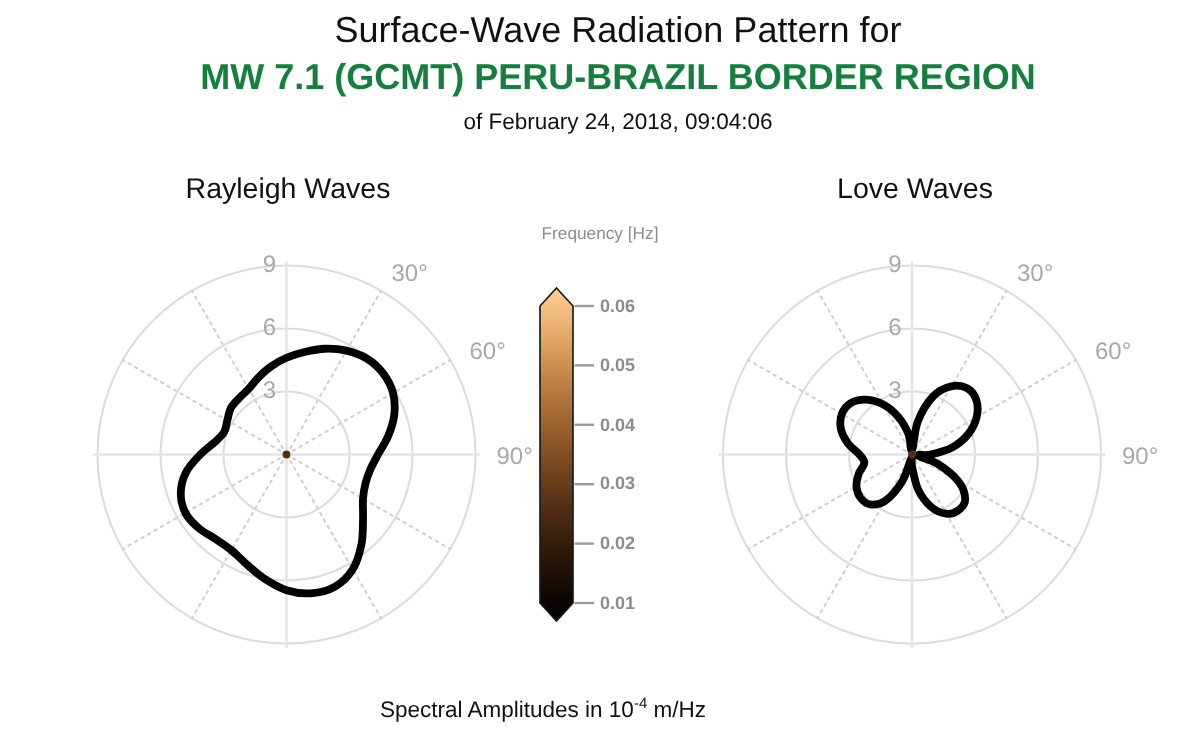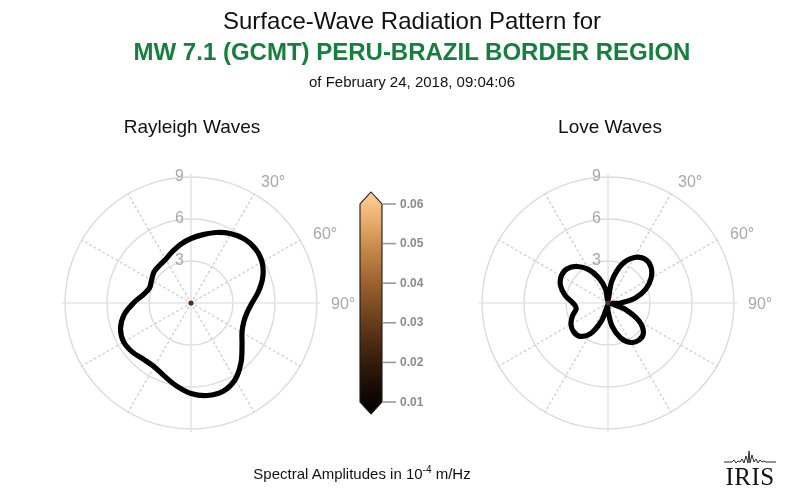--- a/index.html
+++ b/index.html
@@ -113,20 +113,21 @@
         <text x="-7" y="-80" text-anchor="end" font-size="16" fill="#a8a8a8" font-family="Liberation Sans, sans-serif">6</text>
         <text x="-7" y="-122" text-anchor="end" font-size="16" fill="#a8a8a8" font-family="Liberation Sans, sans-serif">9</text>
         <text x="70" y="-116" text-anchor="start" font-size="16" fill="#a8a8a8" font-family="Liberation Sans, sans-serif">30°</text>
         <text x="122" y="-64" text-anchor="start" font-size="16" fill="#a8a8a8" font-family="Liberation Sans, sans-serif">60°</text>
         <text x="140" y="6" text-anchor="start" font-size="16" fill="#a8a8a8" font-family="Liberation Sans, sans-serif">90°</text>
       </g>
     </svg>
   </div>
 
   <div class="cbar-wrap" style="left:330px;top:150px;width:140px;height:270px;">
+    <div class="cbar-title" style="left:0;top:0;width:140px;">Frequency [Hz]</div>
 
     <svg width="140" height="250" style="position:absolute;left:0;top:28px;">
       <defs>
         <linearGradient id="cbgrad" x1="0" y1="1" x2="0" y2="0">
           <stop offset="0.00" stop-color="#000000"></stop>
           <stop offset="0.10" stop-color="#140a04"></stop>
           <stop offset="0.22" stop-color="#321a0b"></stop>
           <stop offset="0.35" stop-color="#553016"></stop>
           <stop offset="0.48" stop-color="#7b4a22"></stop>
           <stop offset="0.60" stop-color="#9e6430"></stop>
@@ -156,22 +157,14 @@
     <div class="cbar-tick-label" style="left:70px;top:126px;">0.04</div>
     <div class="cbar-tick-label" style="left:70px;top:165px;">0.03</div>
     <div class="cbar-tick-label" style="left:70px;top:205px;">0.02</div>
     <div class="cbar-tick-label" style="left:70px;top:245px;">0.01</div>
   </div>
 
   <div class="footer">
     <span>Spectral Amplitudes in 10</span><span class="foot-exp"></span><sup>-4</sup><span> m/Hz</span>
   </div>
 
-  <div class="iris">
-    <svg width="88" height="16" style="position:absolute;left:0;top:0;">
-      <path fill="none" stroke="#2a2a2a" stroke-width="1" d="M 18 12 L 26 12 L 28 10 L 30 13 L 32 11 L 34 12 L 36 9 L 38 13
-               L 40 6 L 42 13 L 43 1 L 44 13 L 46 5 L 48 12 L 50 9 L 52 13
-               L 54 10 L 56 12 L 58 11 L 60 12 L 70 12"></path>
-    </svg>
-    <div class="iris-text">IRIS</div>
-  </div>
 
 </div>
 
 </body></html>

